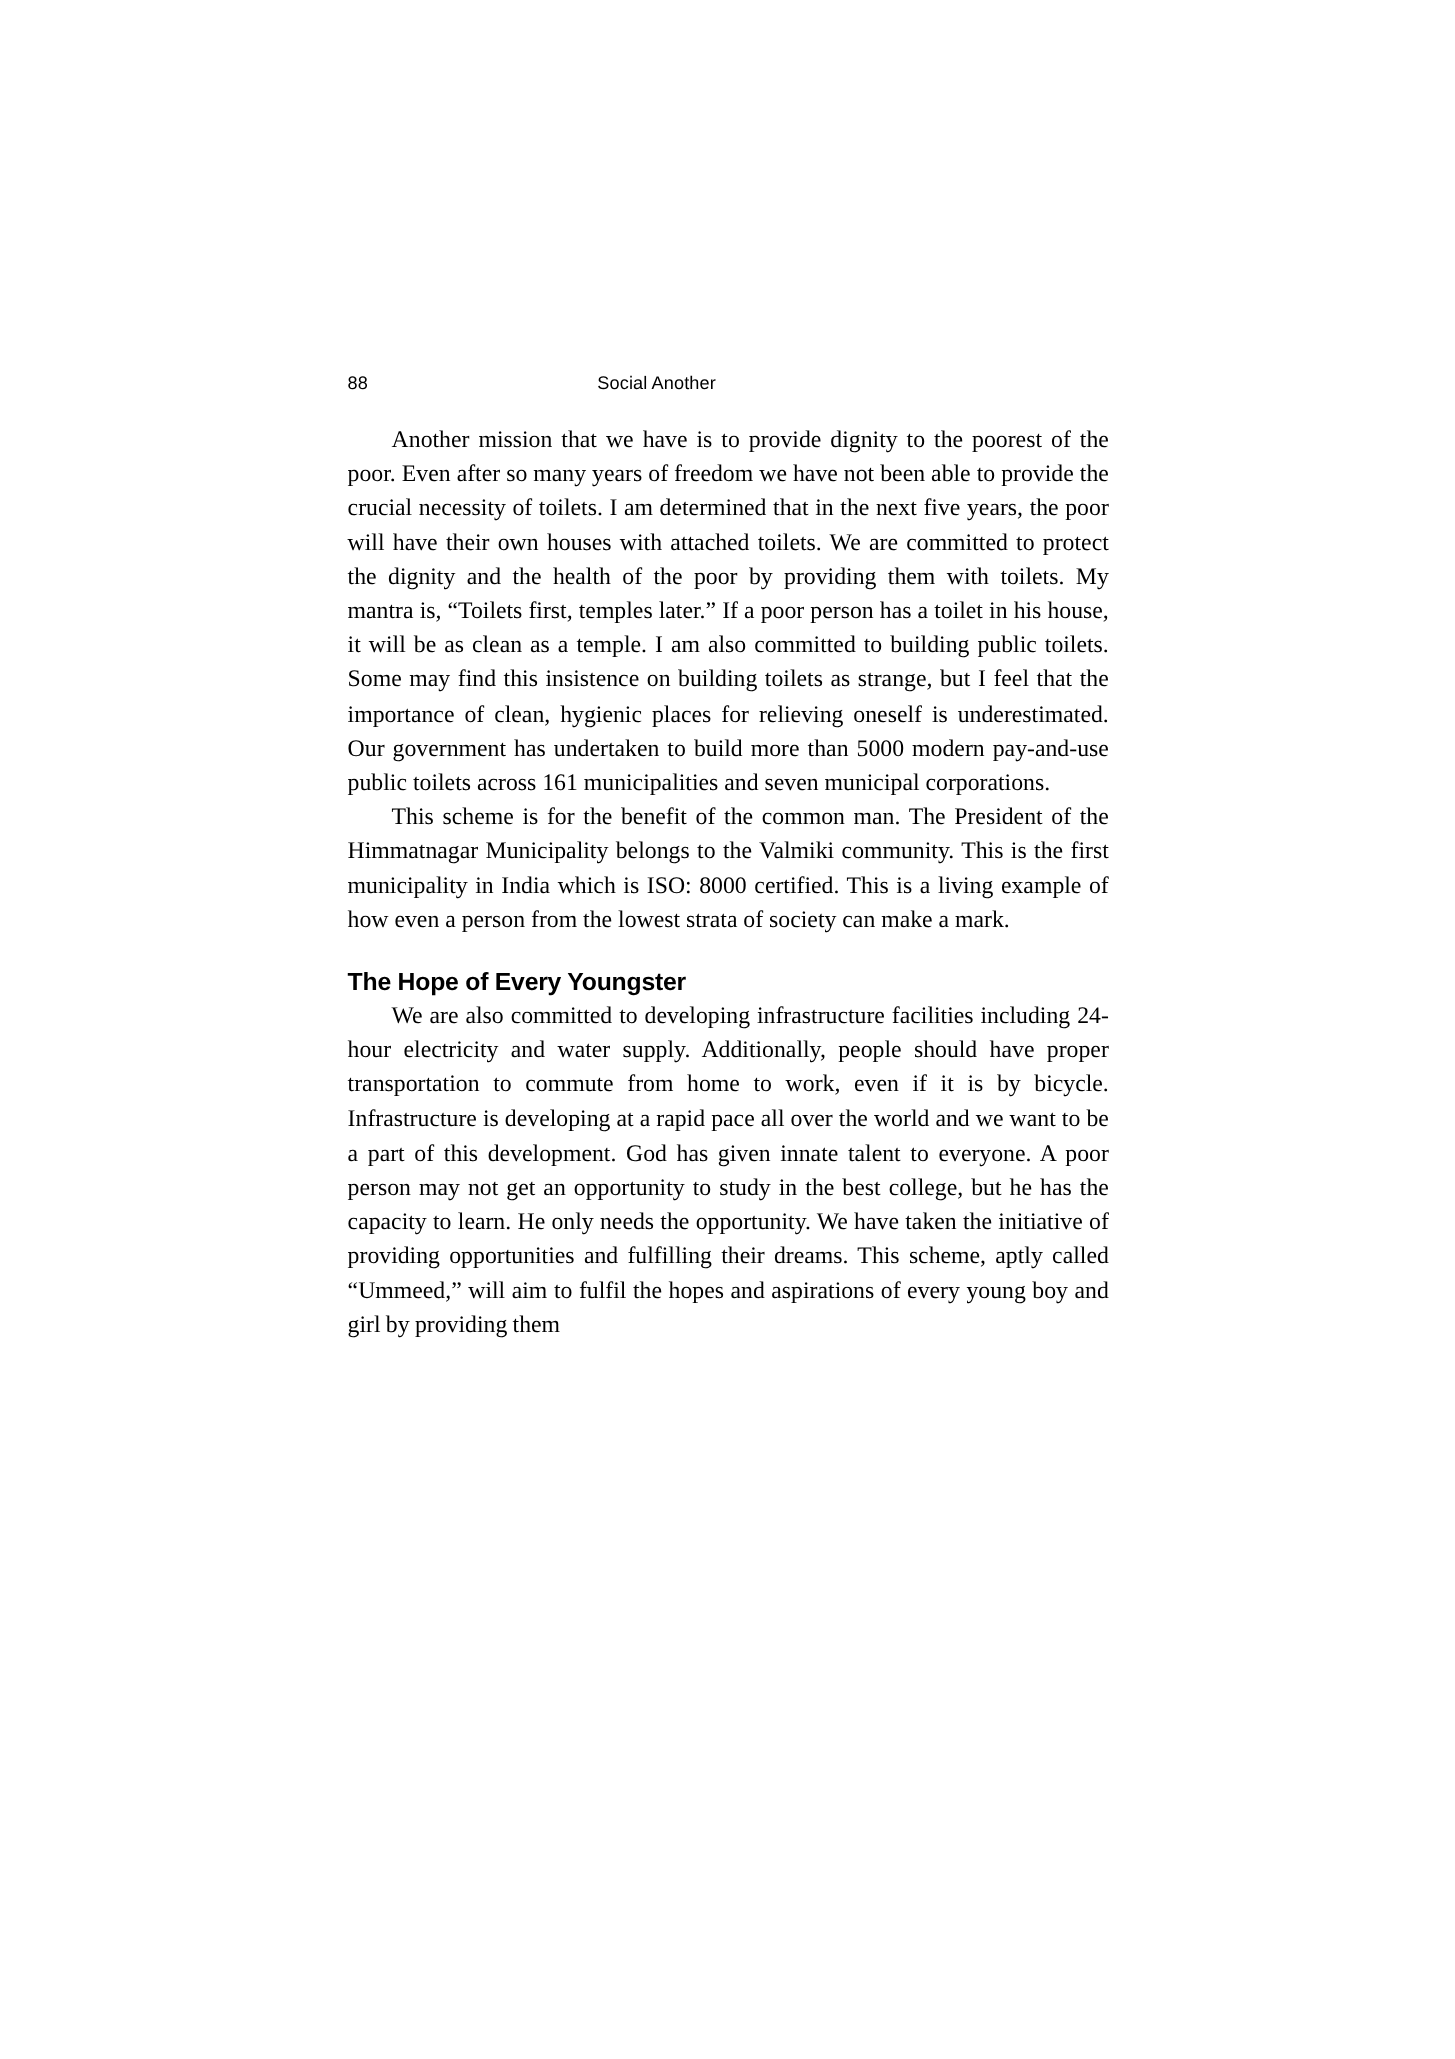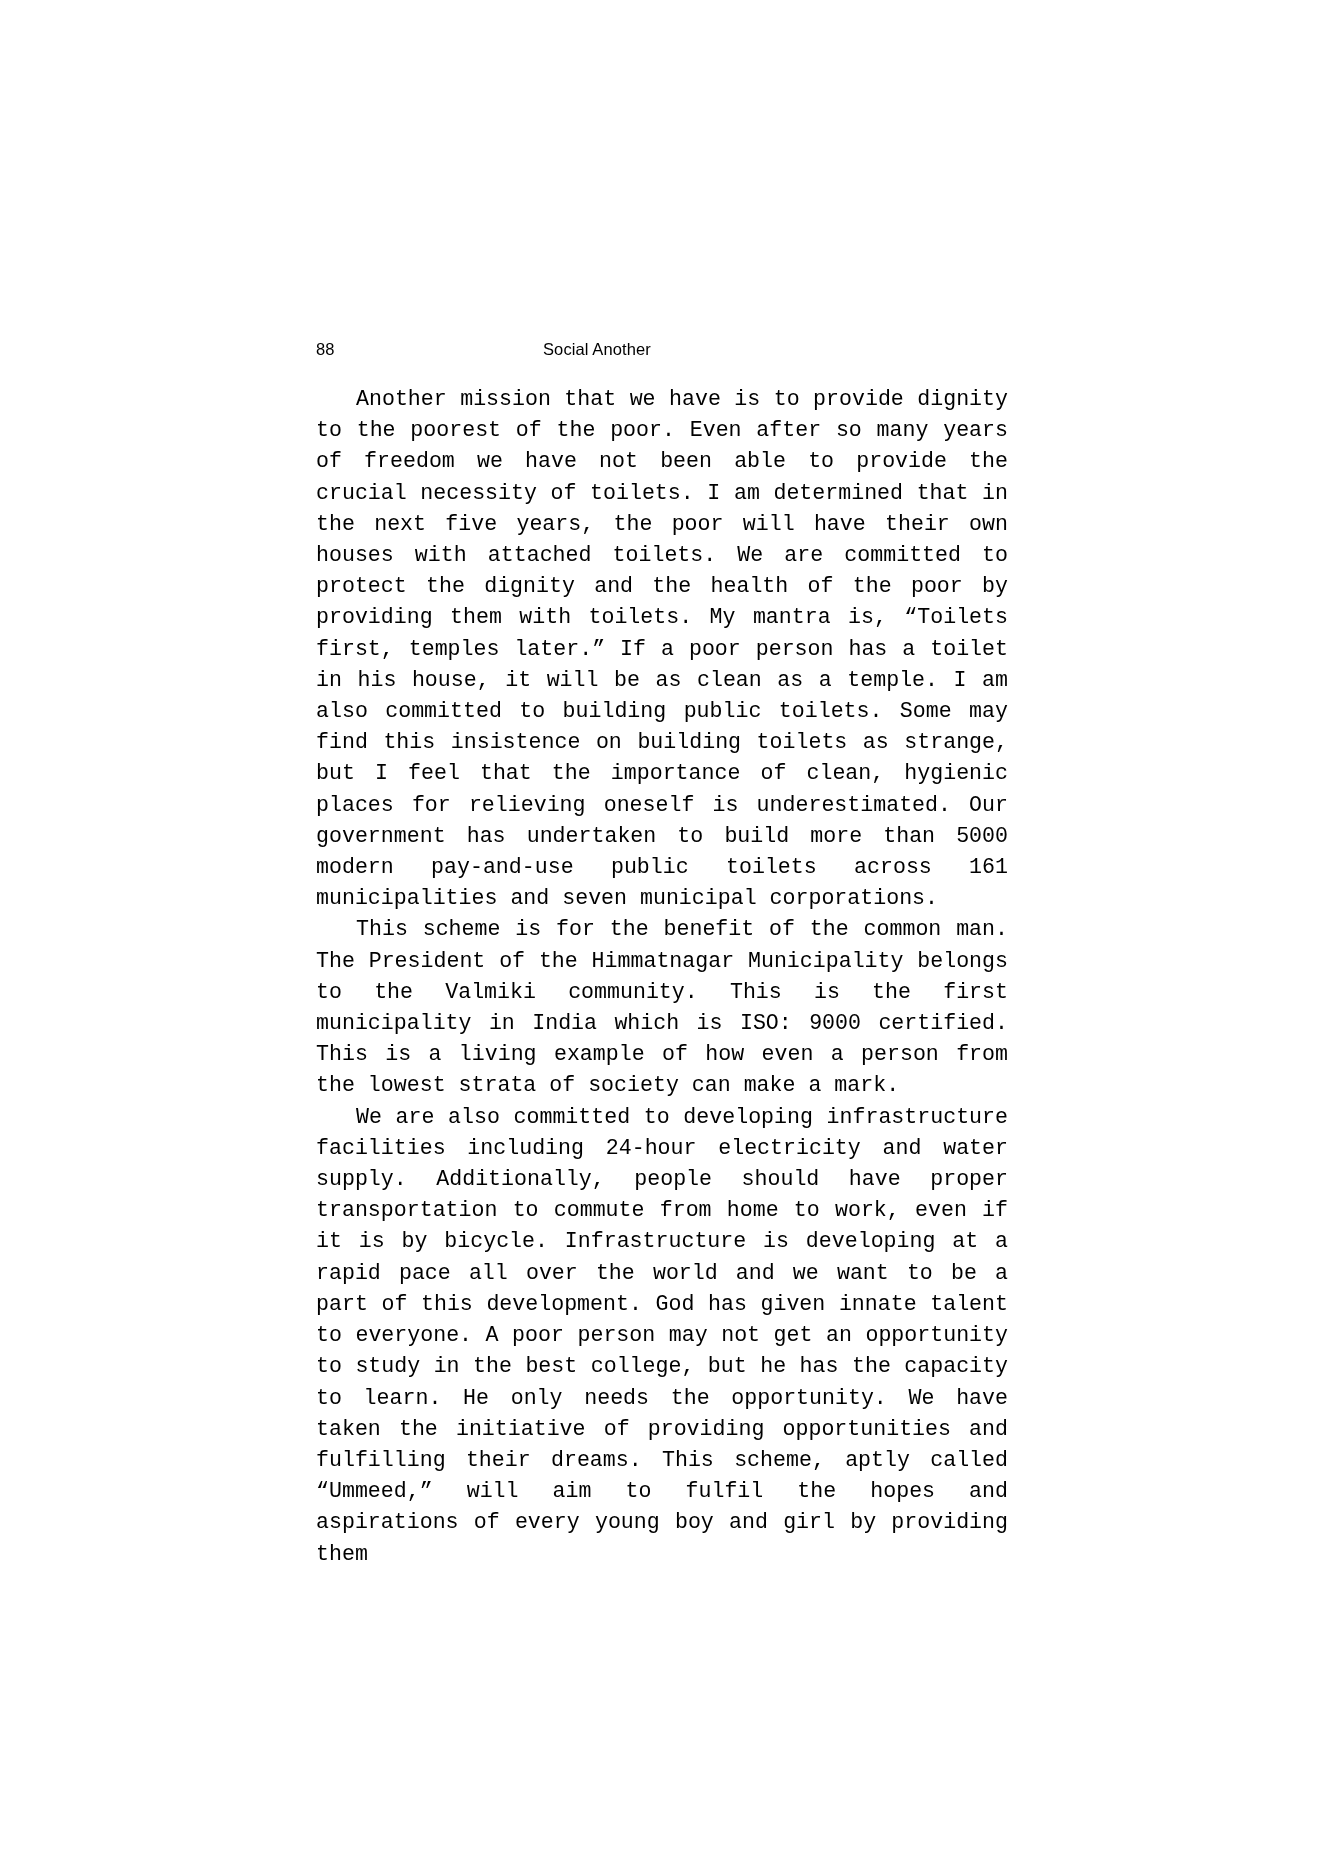--- a/index.html
+++ b/index.html
@@ -48,21 +48,20 @@
     margin: 0;
     font-family: "Liberation Serif", serif;
     font-size: 21.6px;
     line-height: 31.2px;
     text-align: justify;
     text-justify: inter-word;
     hyphens: none;
   }
   p.body.indent {
     text-indent: 40px;
-    font-family: Liberation Mono, monospace;
   }
   h2.heading {
     margin: 26px 0 0 0;
     font-family: "Liberation Sans", sans-serif;
     font-size: 22.5px;
     font-weight: bold;
     letter-spacing: -0.2px;
     line-height: 30px;
   }
   .tight {
@@ -74,19 +73,20 @@
 
 <div class="page">
   <div class="content">
 
     <div class="running-head">
       <span class="folio">88</span>
       <span class="title">Social Another</span>
     </div>
 
     <p class="body indent">Another mission that we have is to provide dignity to the poorest of the poor. Even after so many years of freedom we have not been able to provide the crucial necessity of toilets. I am determined that in the next five years, the poor will have their own houses with attached toilets. We are committed to protect the dignity and the health of the poor by providing them with toilets. My mantra is, “Toilets first, temples later.” If a poor person has a toilet in his house, it will be as clean as a temple. I am also committed to building public toilets. Some may find this insistence on building toilets as strange, but I feel that the importance of clean, hygienic places for relieving oneself is underestimated. Our government has undertaken to build more than 5000 modern pay-and-use public toilets across 161 municipalities and seven municipal corporations.</p>
-    <p class="body indent">This scheme is for the benefit of the common man. The President of the Himmatnagar Municipality belongs to the Valmiki community. This is the first municipality in India which is ISO: 9000 certified. This is a living example of how even a person from the lowest strata of society can make a mark.</p>
+    <p class="body indent">This scheme is for the benefit of the common man. The President of the Himmatnagar Municipality belongs to the Valmiki community. This is the first municipality in India which is ISO: 8000 certified. This is a living example of how even a person from the lowest strata of society can make a mark.</p>
 
+    <h2 class="heading">The Hope of Every Youngster</h2>
 
     <p class="body indent tight">We are also committed to developing infrastructure facilities including 24-hour electricity and water supply. Additionally, people should have proper transportation to commute from home to work, even if it is by bicycle. Infrastructure is developing at a rapid pace all over the world and we want to be a part of this development. God has given innate talent to everyone. A poor person may not get an opportunity to study in the best college, but he has the capacity to learn. He only needs the opportunity. We have taken the initiative of providing opportunities and fulfilling their dreams. This scheme, aptly called “Ummeed,” will aim to fulfil the hopes and aspirations of every young boy and girl by providing them</p>
 
   </div>
 </div>
 
 </body></html>

